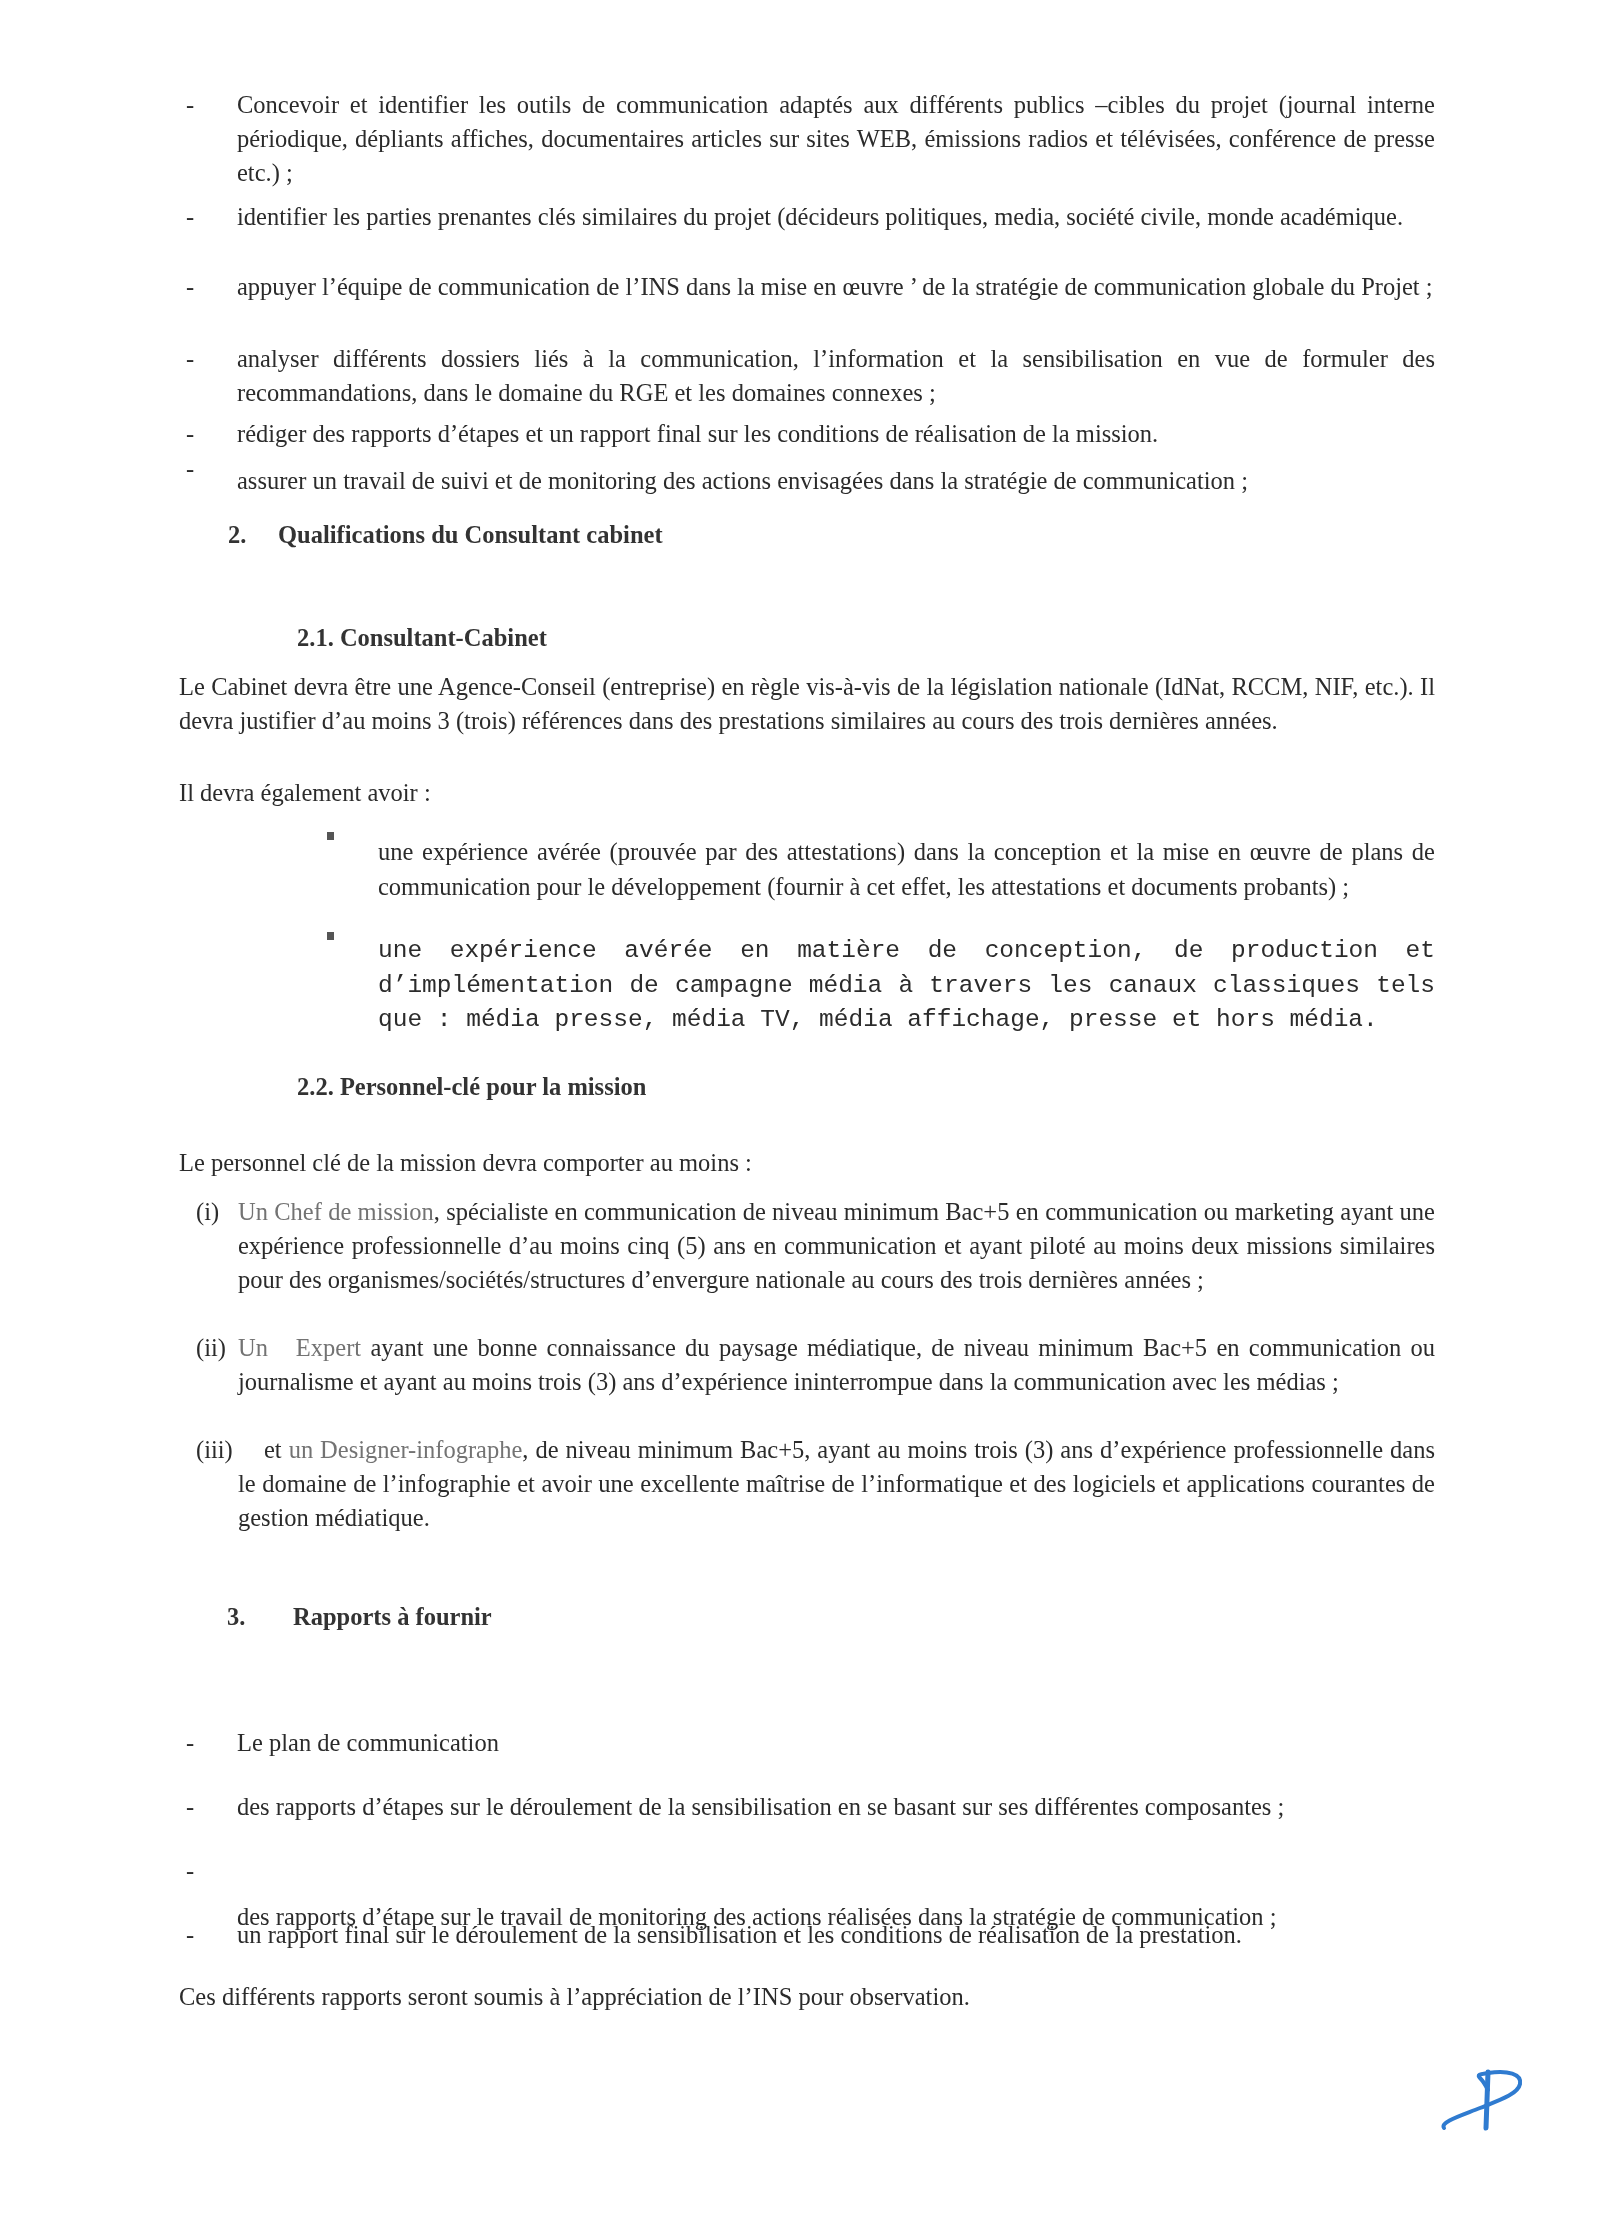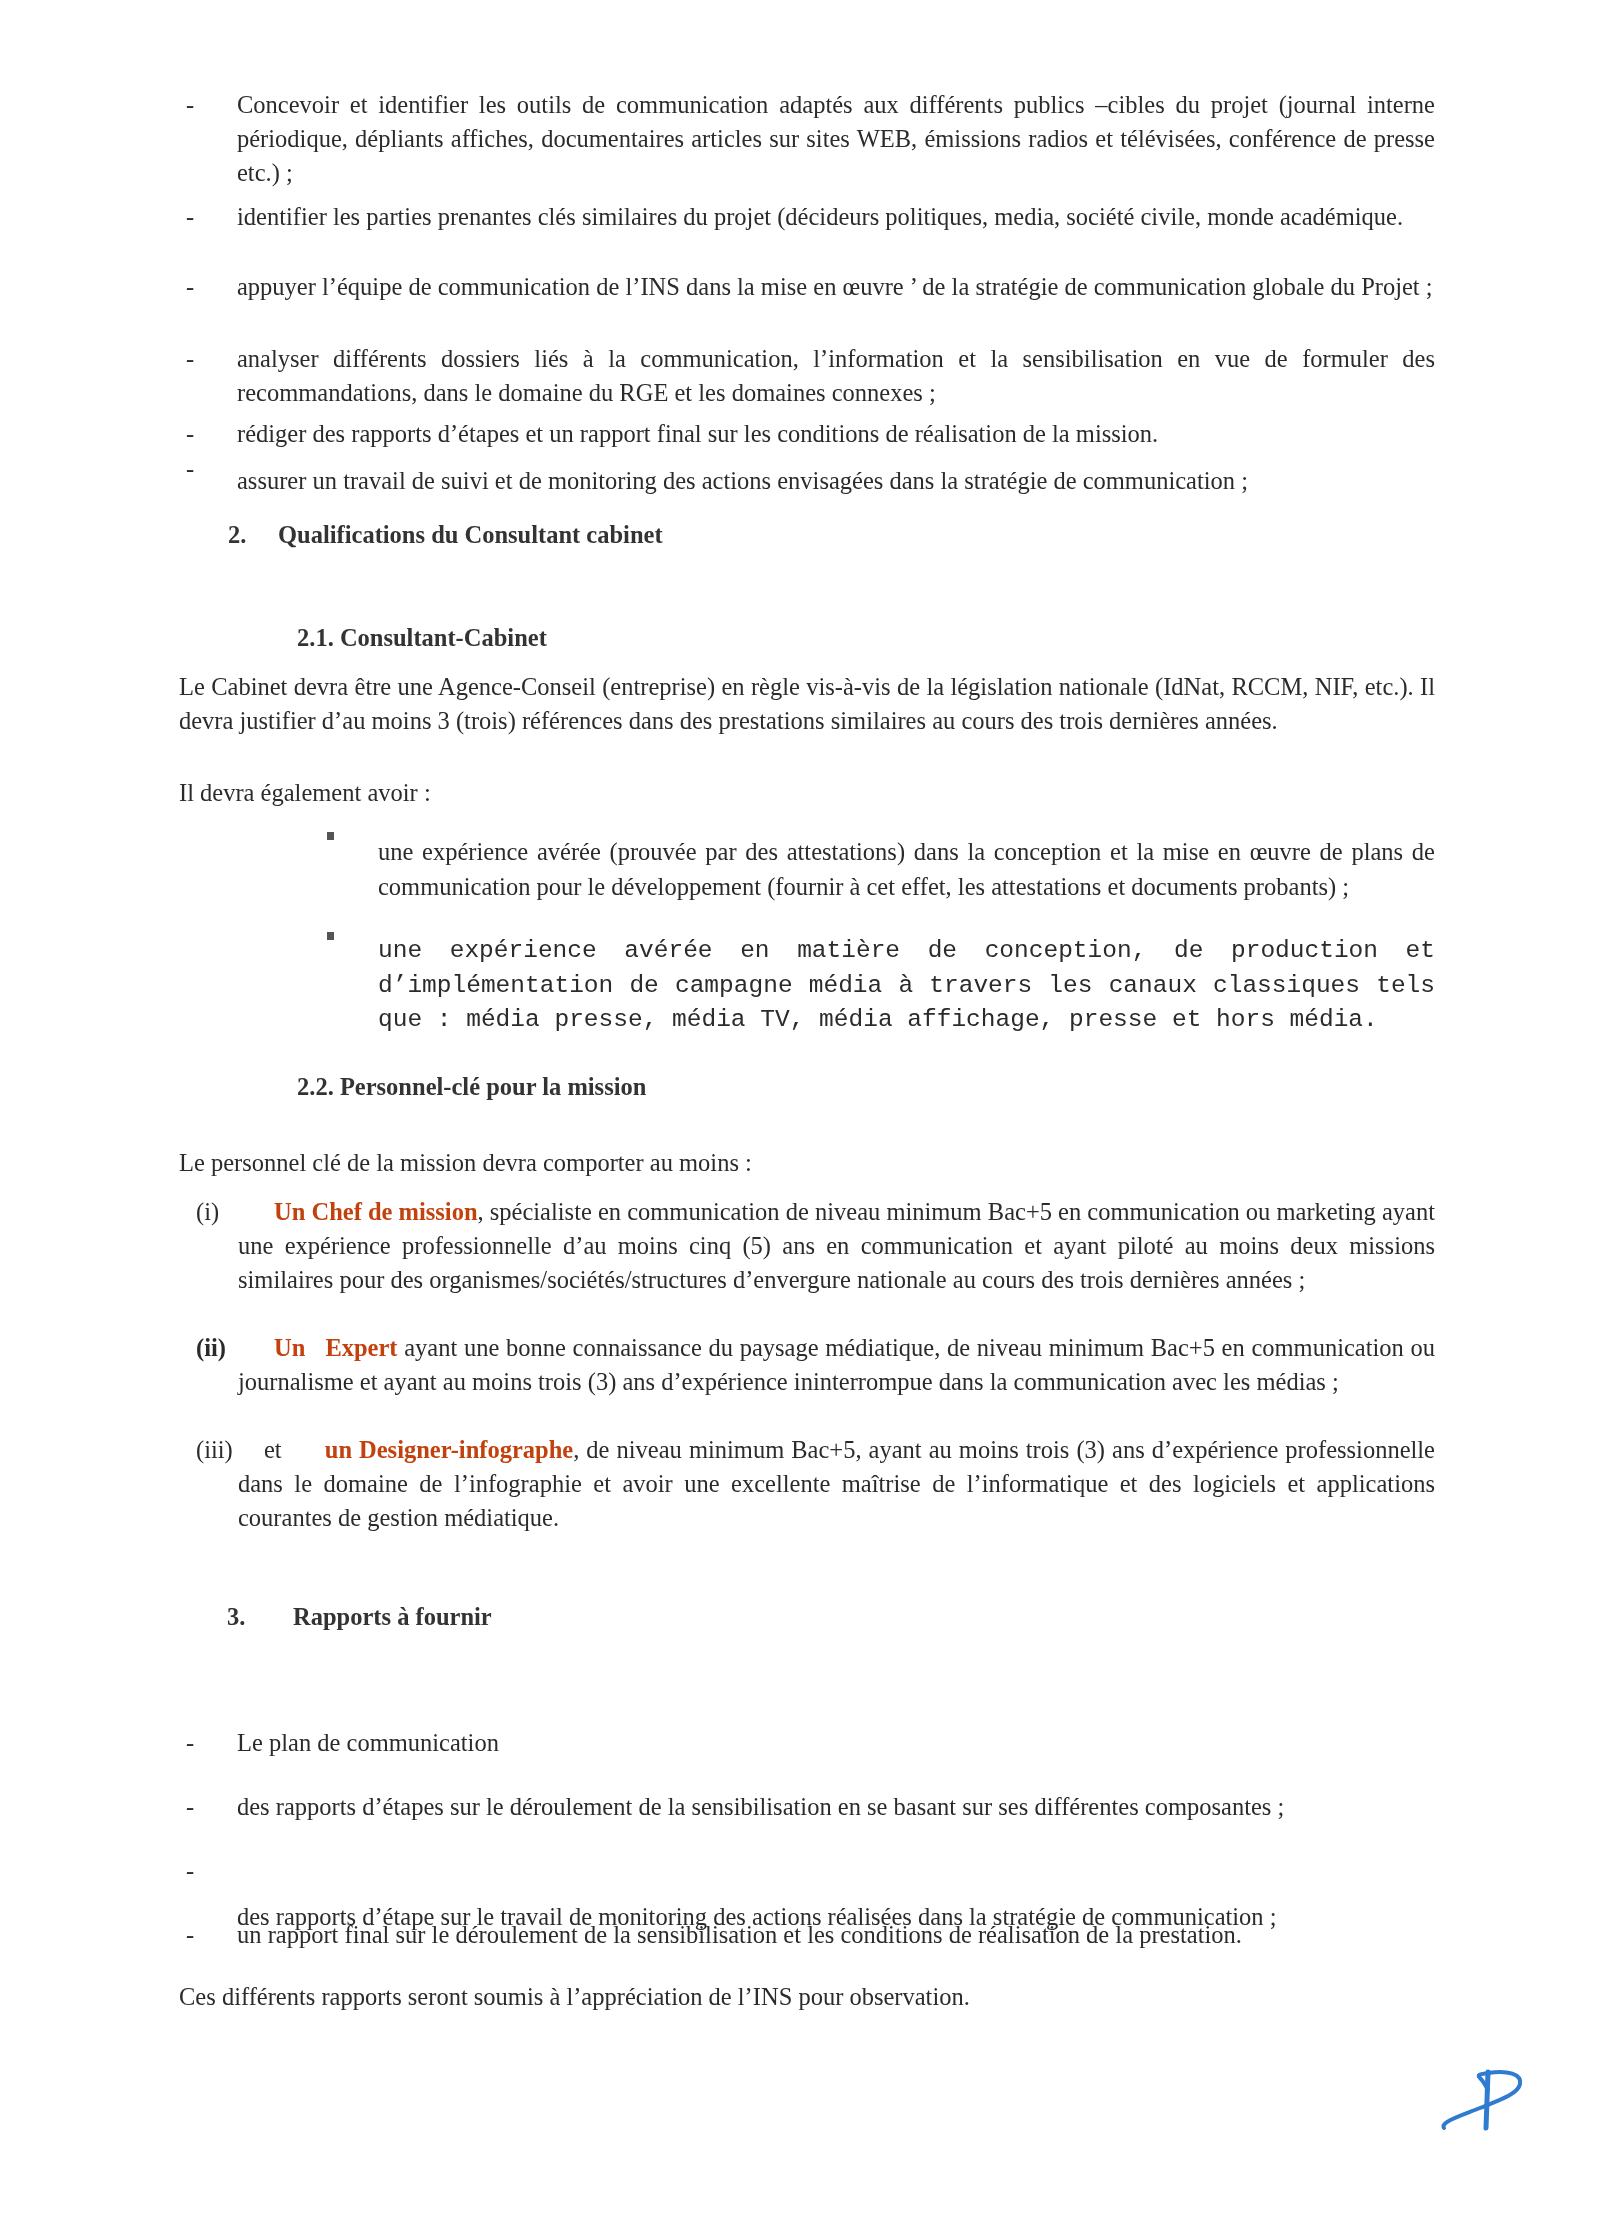--- a/index.html
+++ b/index.html
@@ -8,21 +8,21 @@
     font-family: "Liberation Serif", "DejaVu Serif", serif;
     color: #2b2b2b;
     font-size: 24.5px;
   }
   .page { position: absolute; left: 0; top: 0; width: 1600px; height: 2228px; }
   .line { position: absolute; white-space: nowrap; line-height: 34px; }
   .blk { position: absolute; line-height: 34px; text-align: justify; }
   .blk.lh35 { line-height: 34.5px; }
   .marker { position: absolute; line-height: 34px; }
   .h { font-weight: bold; color: #333; }
-  b { font-weight: bold; color: #c2410c; margin-left: 36px; }
+  b { font-weight: normal; color: #737373; }
   .sq { position: absolute; width: 7px; height: 8px; background: #555; }
   .sig { position: absolute; left: 1430px; top: 2060px; width: 110px; height: 90px; }
 </style>
 </head>
 <body>
 
 <div class="page">
 
   <div>
     <span class="marker" style="left:186px; top:88px;">-</span>
@@ -60,21 +60,21 @@
     <div class="blk lh35" style="left:378px; top:934px; width:1057px;font-family:Liberation Mono, monospace;">une expérience avérée en matière de conception, de production et d’implémentation de campagne média à travers les canaux classiques tels que : média presse, média TV, média affichage, presse et hors média.</div>
   </div>
 
   <div class="line h" style="left:297px; top:1070px;">2.2. Personnel-clé pour la mission</div>
   <div class="line" style="left:179px; top:1146px;">Le personnel clé de la mission devra comporter au moins :</div>
 
   <div>
     <span class="marker" style="left:196px; top:1195px;">(i)</span>
     <div class="blk" style="left:238px; top:1195px; width:1197px;"><b>Un Chef de mission</b><span>, spécialiste en communication de niveau minimum Bac+5 en communication ou marketing ayant une expérience professionnelle d’au moins cinq (5) ans en communication et ayant piloté au moins deux missions similaires pour des organismes/sociétés/structures d’envergure nationale  au cours des trois dernières années ;</span></div>
 
-    <span class="marker" style="left:196px; top:1331px;font-weight:bold;">(ii)</span>
+    <span class="marker" style="left:196px; top:1331px;">(ii)</span>
     <div class="blk" style="left:238px; top:1331px; width:1197px;"><b style="white-space:pre">Un   Expert</b><span> ayant une bonne connaissance du paysage médiatique, de niveau minimum Bac+5 en communication ou journalisme et ayant au moins trois (3) ans d’expérience ininterrompue dans la communication avec les médias ;</span></div>
 
     <span class="marker" style="left:196px; top:1433px;">(iii)</span>
     <div class="blk" style="left:238px; top:1433px; width:1197px; text-indent:26px;"><span>et </span><b>un Designer-infographe</b><span>, de niveau minimum Bac+5, ayant au moins trois (3) ans d’expérience professionnelle dans le domaine de l’infographie et avoir une excellente maîtrise de l’informatique et des logiciels et applications courantes  de gestion médiatique.</span></div>
   </div>
 
   <div>
     <span class="line h" style="left:227px; top:1600px;">3.</span>
     <span class="line h" style="left:293px; top:1600px;">Rapports à fournir</span>
   </div>

